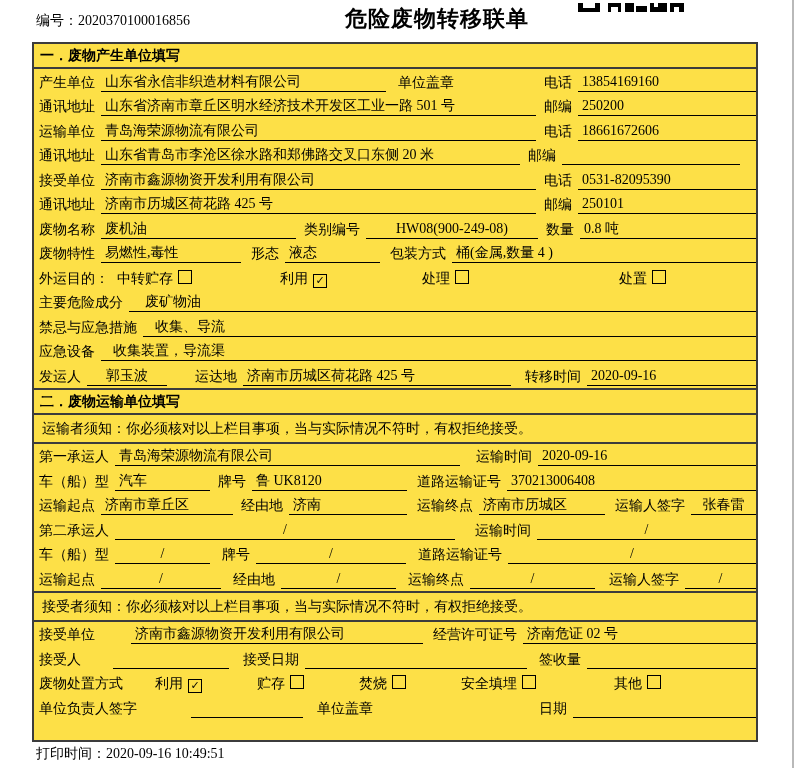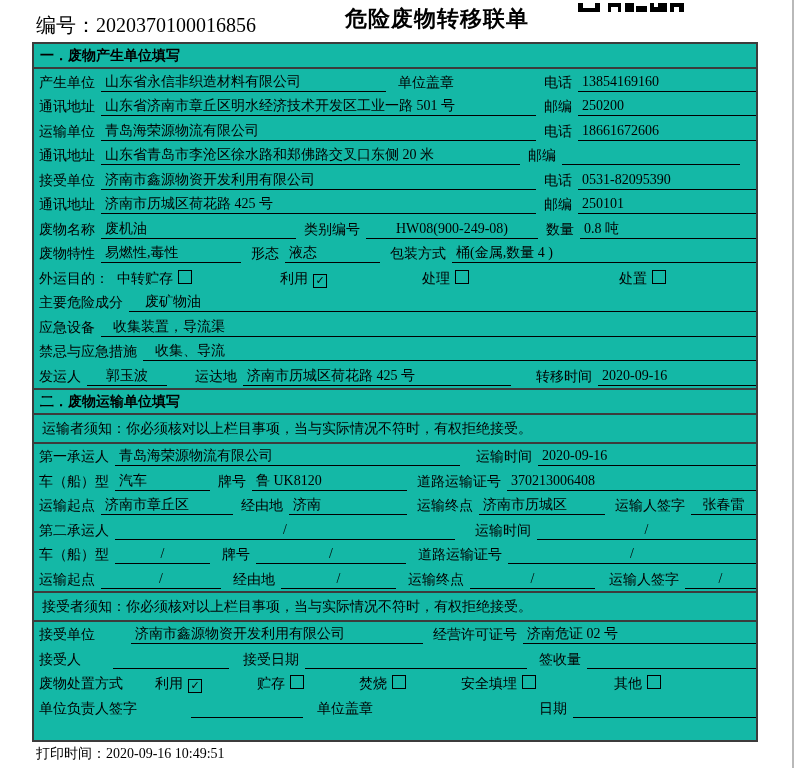--- a/index.html
+++ b/index.html
@@ -3,27 +3,27 @@
 <meta charset="utf-8">
 <style>
   html,body{margin:0;padding:0;background:#fff;}
   .page{
     position:relative;width:796px;height:768px;background:#ffffff;overflow:hidden;
     font-family:"Liberation Serif","DejaVu Serif",serif;color:#000;font-size:14px;
   }
   
   .scan-edge{position:absolute;top:0;right:2px;width:2px;height:768px;background:#b9b9b9;}
   
-  .doc-number{position:absolute;left:36px;top:12px;font-size:20px;white-space:nowrap;}
+  .doc-number{position:absolute;left:36px;top:12px;font-size:14px;white-space:nowrap;}
   .doc-title{position:absolute;left:0;right:0;top:4px;text-align:center;padding-left:78px;
              font-size:22px;font-weight:bold;letter-spacing:1px;}
   .qr-frag{position:absolute;left:578px;top:0;width:110px;height:9px;}
   
   .form-box{position:absolute;left:32px;top:42px;width:726px;height:700px;
-            border:2px solid #3c3c3c;box-sizing:border-box;background:#14b8a6;}
+            border:2px solid #3c3c3c;box-sizing:border-box;background:#fde047;}
   .sec-heading{height:25px;line-height:24px;font-weight:bold;padding-left:6px;
                border-bottom:2px solid #3c3c3c;box-sizing:border-box;}
   .sec{border-top:0;}
   .sec + .sec{border-top:2px solid #3c3c3c;}
   .notice{height:29px;line-height:28px;padding-left:8px;border-bottom:2px solid #3c3c3c;box-sizing:border-box;}
   .row{display:flex;align-items:flex-end;height:24.5px;padding:4px 0 2px 5px;box-sizing:border-box;}
   .s3 .row{height:24.5px;}
   .lbl{white-space:nowrap;line-height:18px;padding-right:6px;flex:0 0 auto;}
   .val{border-bottom:1px solid #000;line-height:18px;min-height:18px;white-space:nowrap;
        padding:0 4px;box-sizing:border-box;flex:0 0 auto;}
@@ -156,35 +156,35 @@
           <span>处置</span><span class="cb"></span>
         </span>
       </div>
 
       <div class="row">
         <span class="lbl">主要危险成分</span>
         <span class="val grow" style="padding-left:16px">废矿物油</span>
       </div>
 
       <div class="row">
+        <span class="lbl">禁忌与应急措施</span>
+        <span class="val grow" style="padding-left:12px">收集、导流</span>
+      </div>
+
+      <div class="row">
         <span class="lbl">应急设备</span>
         <span class="val grow" style="padding-left:12px">收集装置，导流渠</span>
-      </div>
-
-      <div class="row">
-        <span class="lbl">禁忌与应急措施</span>
-        <span class="val grow" style="padding-left:12px">收集、导流</span>
       </div>
 
       <div class="row">
         <span class="lbl">发运人</span>
         <span class="val ctr" style="width:80px">郭玉波</span>
         <span class="lbl" style="margin-left:28px">运达地</span>
         <span class="val" style="width:268px">济南市历城区荷花路 425 号</span>
-        <span class="lbl" style="margin-left:25px">转移时间</span>
+        <span class="lbl" style="margin-left:14px">转移时间</span>
         <span class="val grow">2020-09-16</span>
       </div>
     </div>
 
     <div class="sec s2">
       <div class="sec-heading">二．废物运输单位填写</div>
       <div class="notice">运输者须知：你必须核对以上栏目事项，当与实际情况不符时，有权拒绝接受。</div>
 
       <div class="row">
         <span class="lbl">第一承运人</span>

